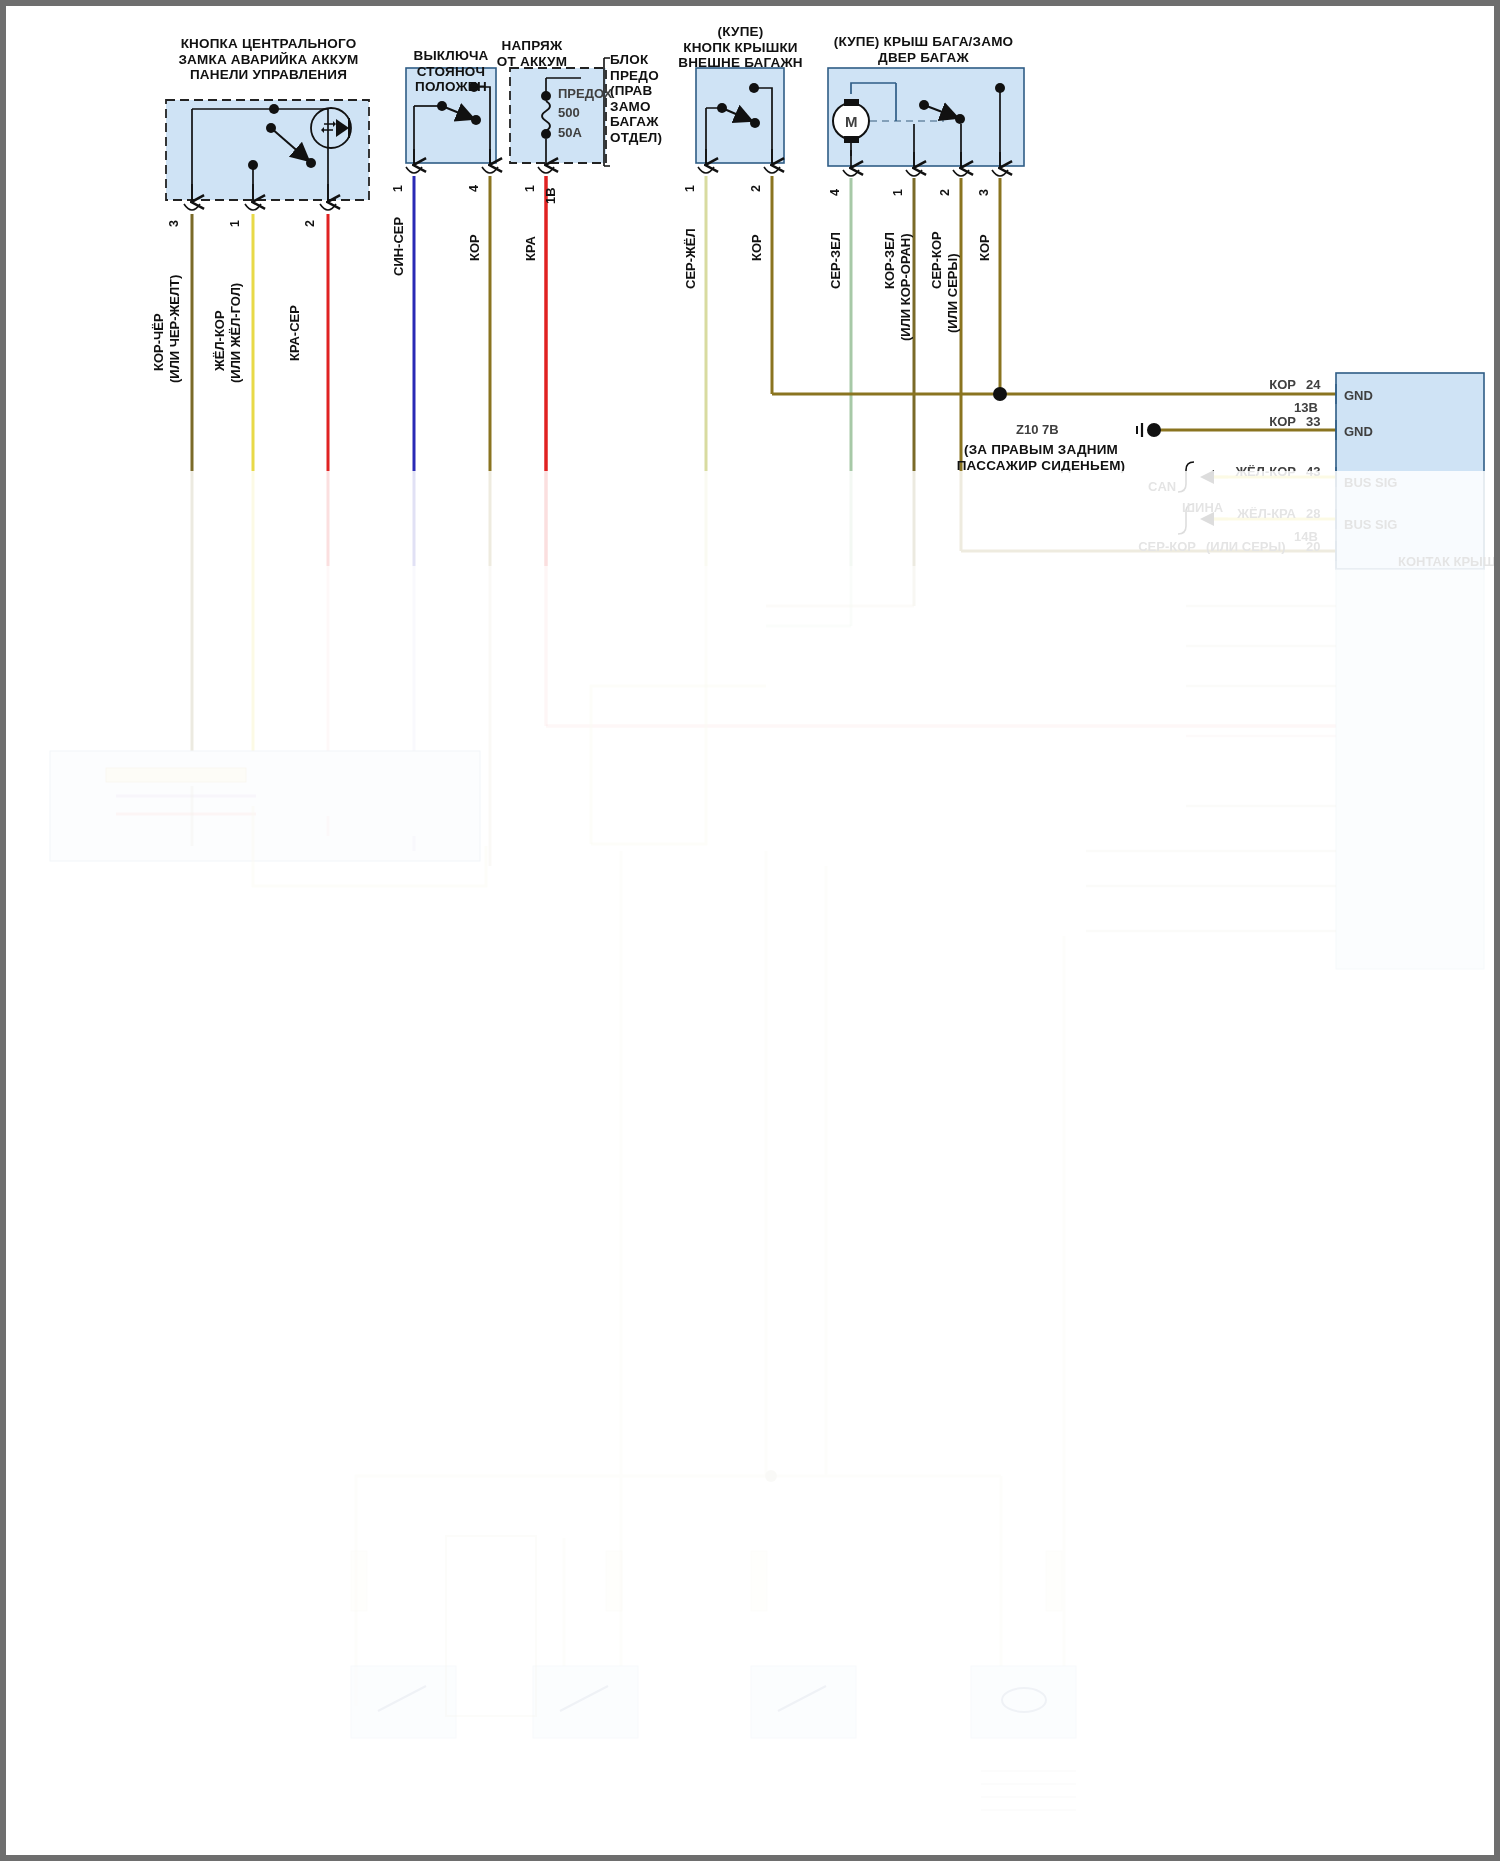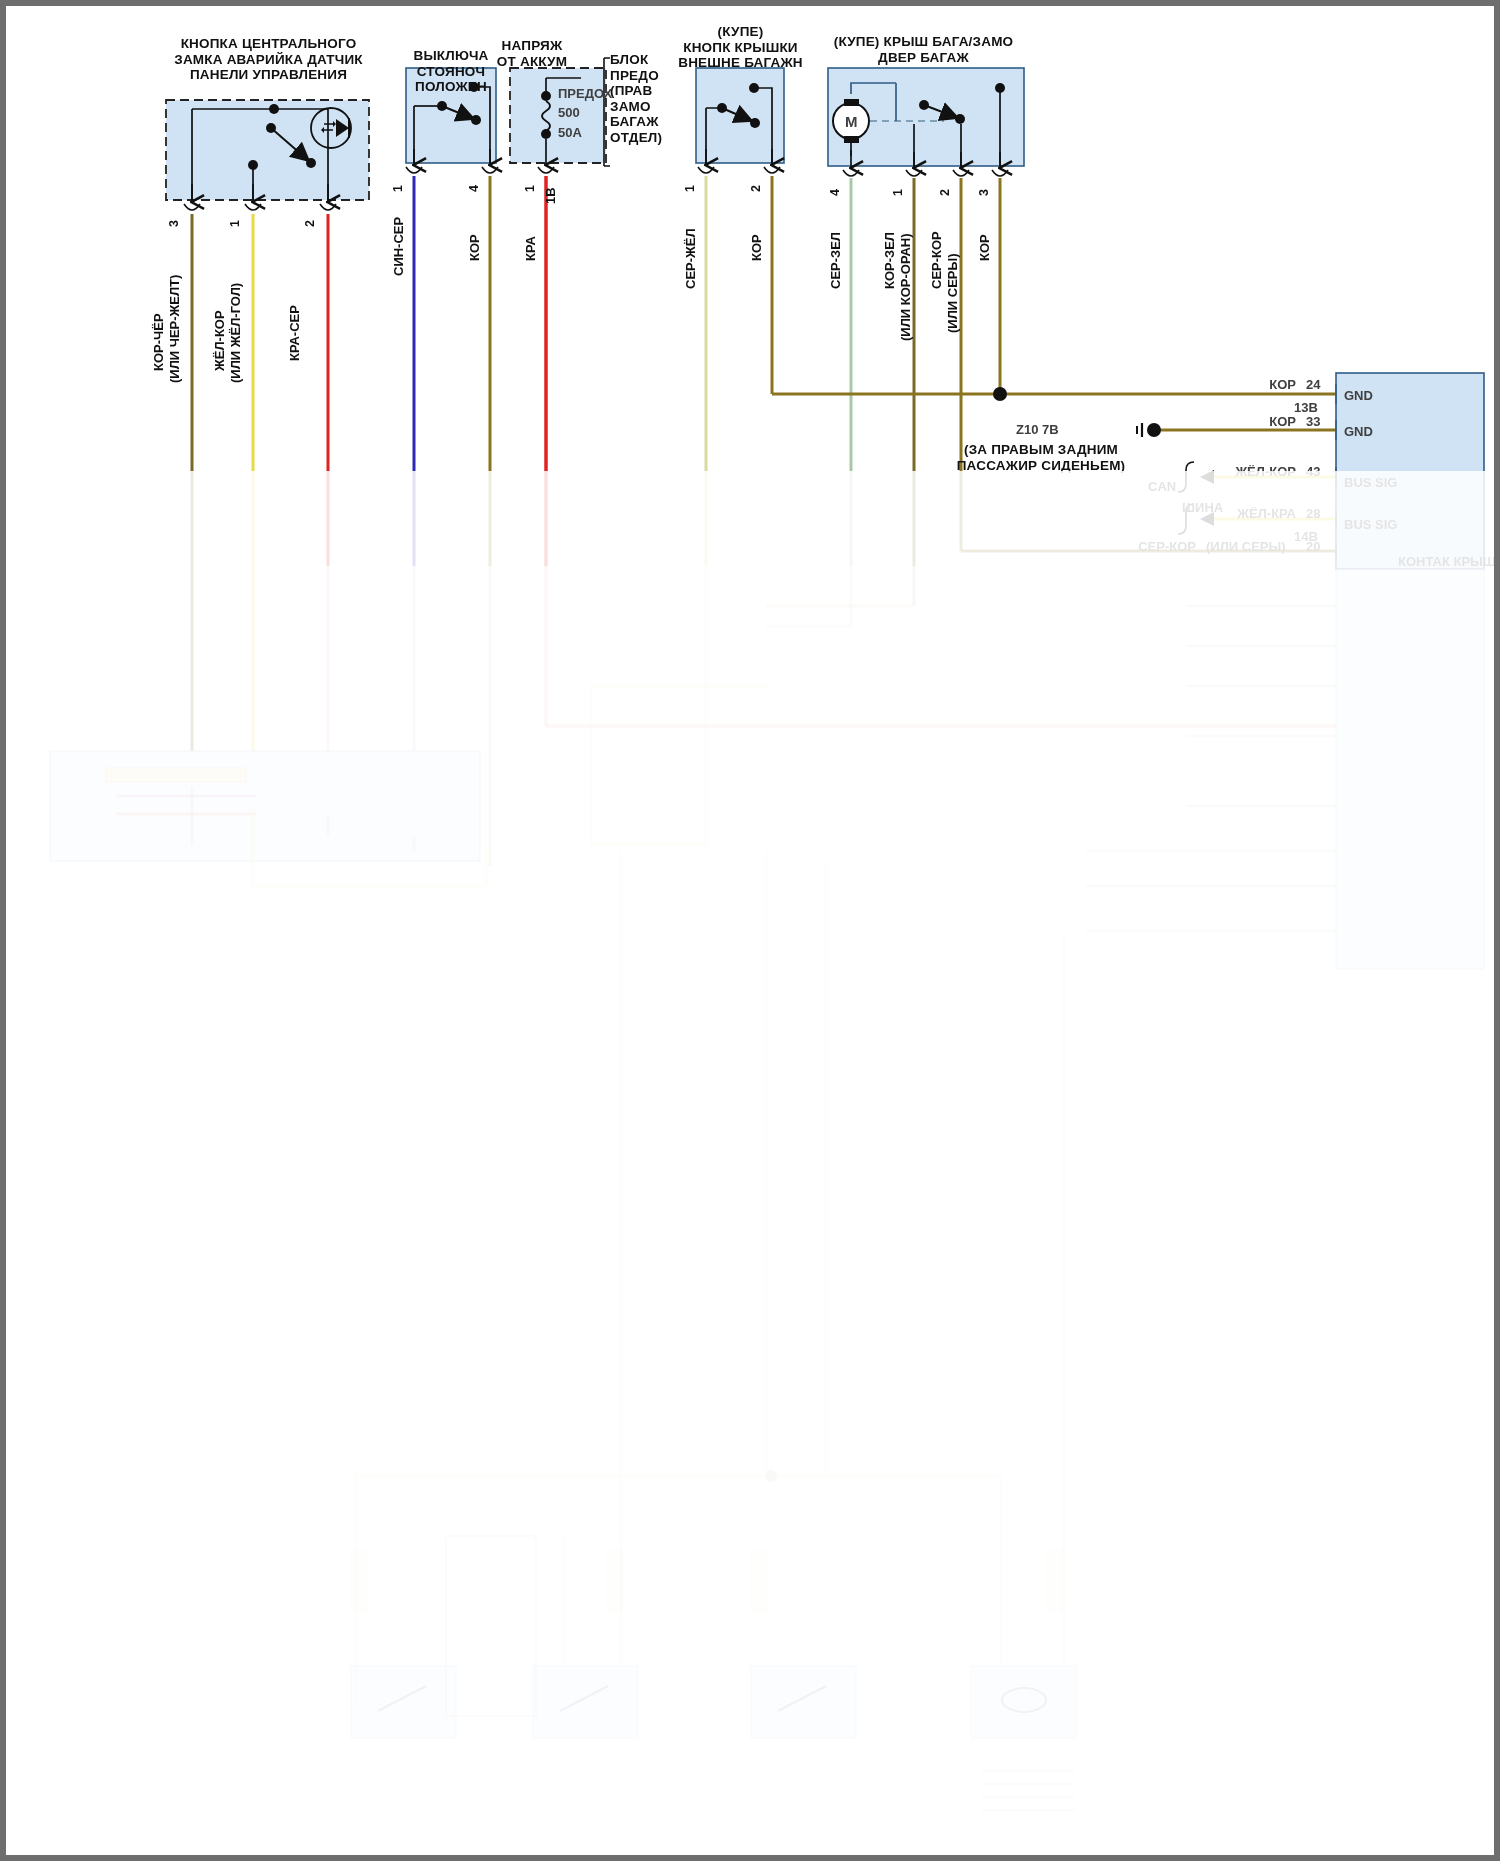--- a/index.html
+++ b/index.html
@@ -245,21 +245,21 @@
         <rect x="1040" y="1545" width="16" height="60" fill="#e6dfc0" stroke="#b8ae80" stroke-width="0.8"></rect>
         <rect x="440" y="1530" width="90" height="180" fill="none" stroke="#b8ae80" stroke-width="2"></rect>
       </g>
       <g opacity="0.3">
         <path d="M975,1765 L1070,1765 M975,1778 L1070,1778 M975,1791 L1070,1791 M975,1804 L1070,1804" stroke="#bbb" stroke-width="2"></path>
       </g>
     </g>
   </svg>
 
   <div class="lbl" style="left:150px;top:30px;width:225px;">КНОПКА ЦЕНТРАЛЬНОГО
-ЗАМКА АВАРИЙКА ДАТЧИК
+ЗАМКА АВАРИЙКА АККУМ
 ПАНЕЛИ УПРАВЛЕНИЯ</div>
   <div class="lbl" style="left:395px;top:3px;width:100px;margin-top:39px;">ВЫКЛЮЧА
 СТОЯНОЧ
 ПОЛОЖЕН</div>
   <div class="lbl" style="left:472px;top:32px;width:108px;">НАПРЯЖ
 ОТ АККУМ</div>
   <div class="lbl left" style="left:604px;top:46px;width:70px;">БЛОК
 ПРЕДО
 (ПРАВ
 ЗАМО

